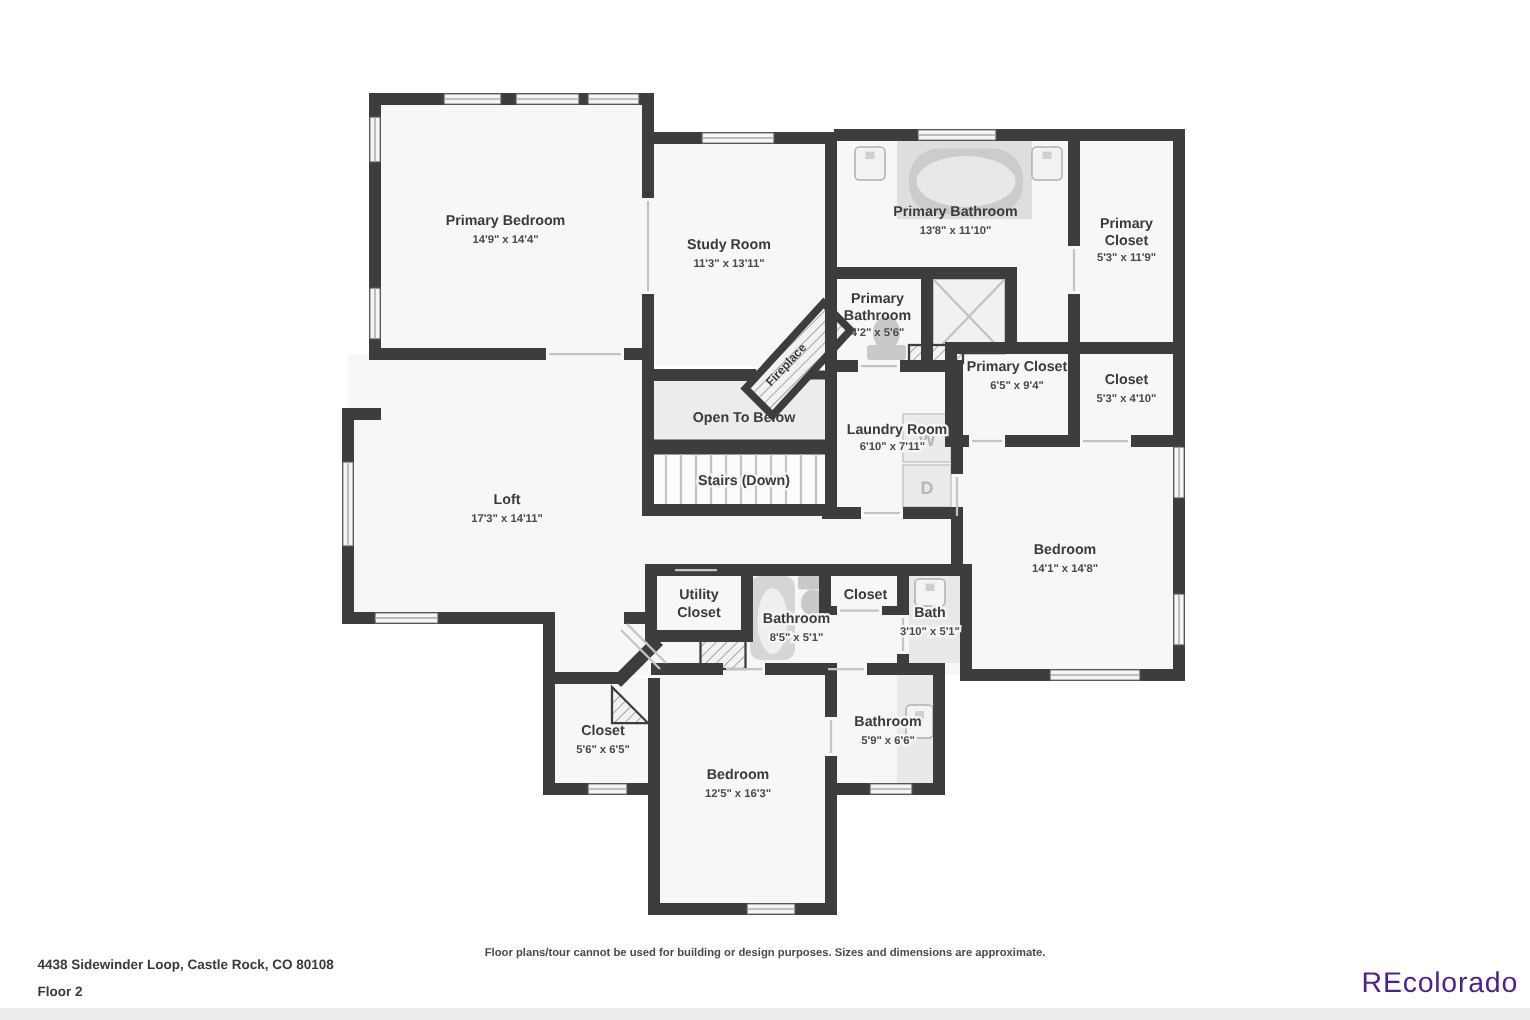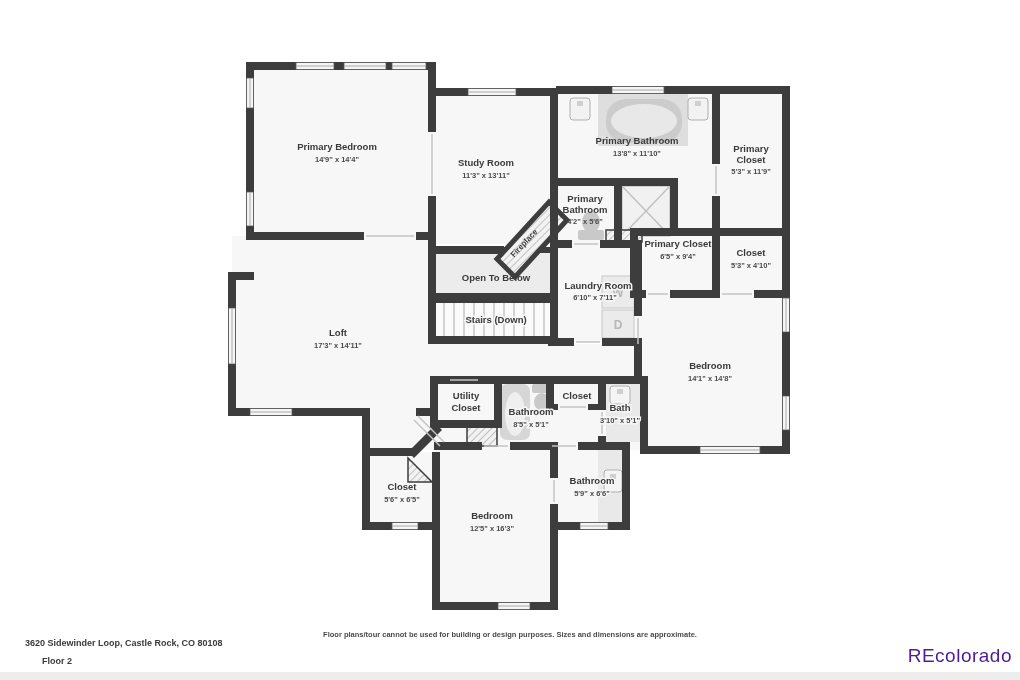--- a/index.html
+++ b/index.html
@@ -4,21 +4,21 @@
 <style>
   html,body{margin:0;padding:0;background:#ffffff;}
   .page{position:relative;width:1020px;height:680px;background:#ffffff;overflow:hidden;
         font-family:"Liberation Sans", sans-serif;}
   svg text{fill:#3a3a3a;}
   .room-name{font-size:9.5px;font-weight:bold;}
   .room-dims{font-size:7.5px;font-weight:bold;fill:#4a4a4a;}
   .appliance-letter{font-size:12px;font-weight:bold;fill:#b7b7b7;}
   .halo{paint-order:stroke;stroke:#f6f6f6;stroke-width:3px;}
   .footer-address{position:absolute;left:25px;top:638px;font-size:9px;font-weight:bold;color:#3a3a3a;}
-  .footer-floor{position:absolute;left:25px;top:656px;font-size:9px;font-weight:bold;color:#3a3a3a;margin-left:17px;}
+  .footer-floor{position:absolute;left:25px;top:656px;font-size:9px;font-weight:bold;color:#3a3a3a;}
   .footer-disclaimer{position:absolute;left:0;top:630px;width:1020px;text-align:center;
         font-size:7.5px;font-weight:bold;color:#4a4a4a;}
   .footer-watermark{position:absolute;right:8px;top:645px;font-size:19px;color:#4c1d95;
         letter-spacing:0.5px;}
   .footer-strip{position:absolute;left:0;top:672px;width:1020px;height:8px;background:#ededed;}
 </style>
 </head>
 <body>
 
 <div class="page">
@@ -333,18 +333,18 @@
 
     <text class="room-name" x="492" y="519">Bedroom</text>
     <text class="room-dims" x="492" y="531">12'5" x 16'3"</text>
 
     <text class="room-name halo" x="592" y="484">Bathroom</text>
     <text class="room-dims halo" x="592" y="496">5'9" x 6'6"</text>
   </g>
 </svg>
 
   
-  <div class="footer-address">3620 Sidewinder Loop, Castle Rock, CO 80108</div>
+  <div class="footer-address">4438 Sidewinder Loop, Castle Rock, CO 80108</div>
   <div class="footer-floor">Floor 2</div>
   <div class="footer-disclaimer">Floor plans/tour cannot be used for building or design purposes. Sizes and dimensions are approximate.</div>
   <div class="footer-watermark">REcolorado</div>
   <div class="footer-strip"></div>
 </div>
 
 </body></html>

